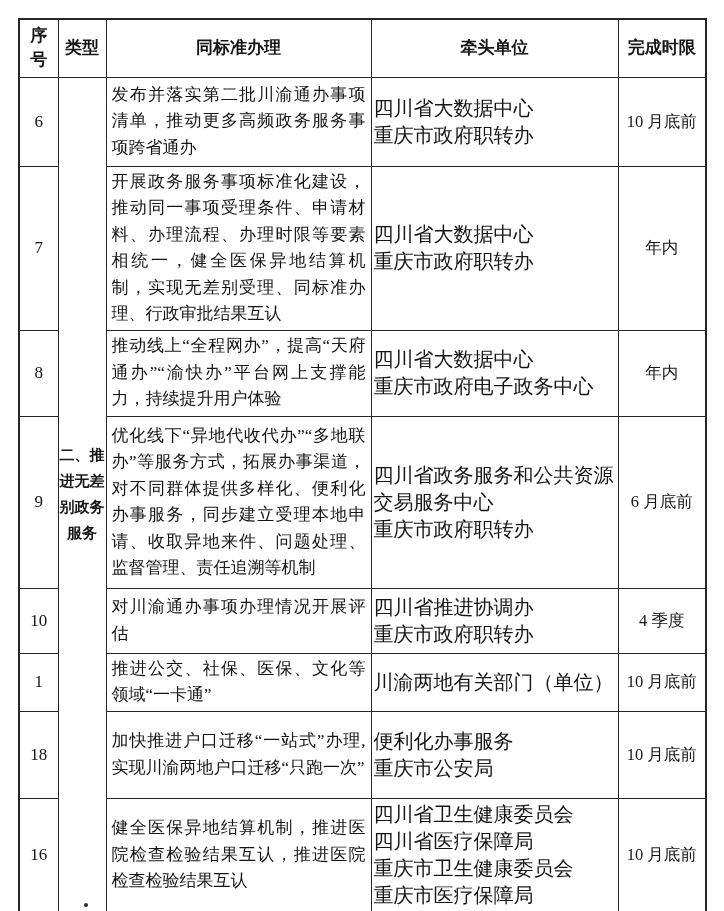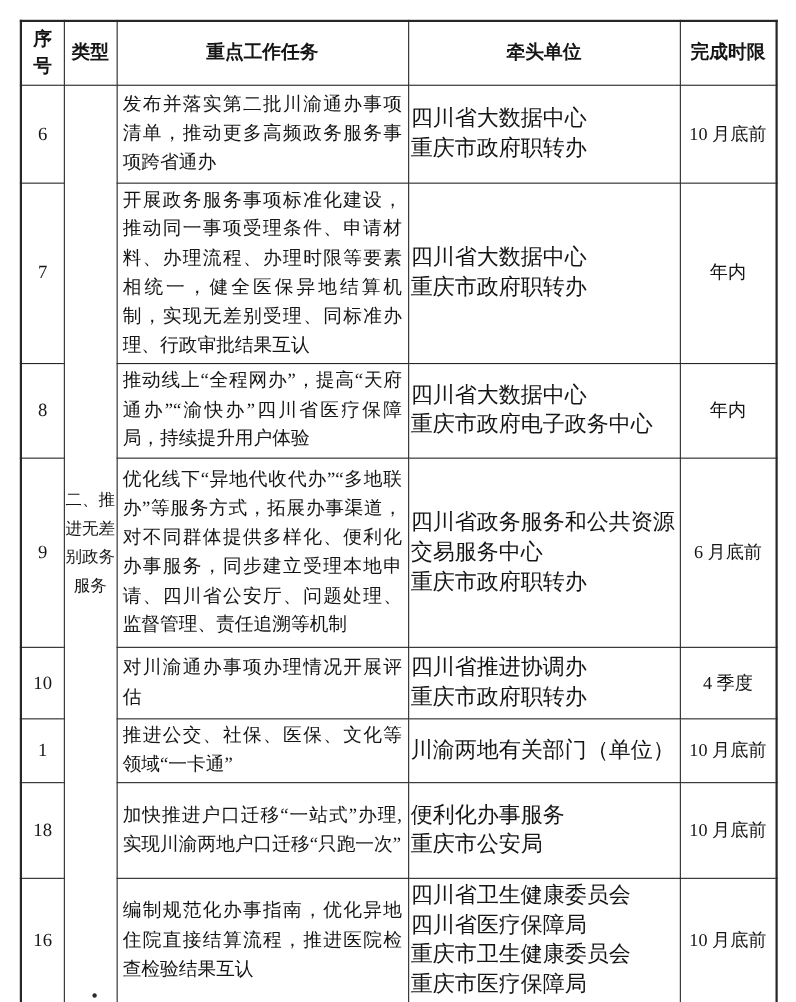--- a/index.html
+++ b/index.html
@@ -41,20 +41,21 @@
   td.c-no {
     text-align: center;
     font-size: 17px;
     padding: 0;
   }
   td.c-type {
     text-align: center;
     font-size: 15px;
     line-height: 26px;
     padding: 0 1px;
+    font-weight: bold;
   }
   td.c-task {
     text-align: justify;
     text-justify: inter-ideograph;
     font-size: 17px;
     line-height: 26.5px;
     padding: 2px 5px;
     margin-top: 24px;
   }
   td.c-unit {
@@ -87,21 +88,21 @@
     <col style="width:39px">
     <col style="width:48px">
     <col style="width:265px">
     <col style="width:247px">
     <col style="width:88px">
   </colgroup>
   <thead>
     <tr style="height:58px;">
       <th>序号</th>
       <th>类型</th>
-      <th>重点工作任务</th>
+      <th>同标准办理</th>
       <th>牵头单位</th>
       <th>完成时限</th>
     </tr>
   </thead>
   <tbody>
     <tr style="height:89px;">
       <td class="c-no">6</td>
       <td class="c-type" rowspan="8">二、推进无差别政务服务</td>
       <td class="c-task">发布并落实第二批川渝通办事项清单，推动更多高频政务服务事项跨省通办</td>
       <td class="c-unit">四川省大数据中心
@@ -110,28 +111,28 @@
     </tr>
     <tr style="height:159px;">
       <td class="c-no">7</td>
       <td class="c-task">开展政务服务事项标准化建设，推动同一事项受理条件、申请材料、办理流程、办理时限等要素相统一，健全医保异地结算机制，实现无差别受理、同标准办理、行政审批结果互认</td>
       <td class="c-unit">四川省大数据中心
 重庆市政府职转办</td>
       <td class="c-deadline">年内</td>
     </tr>
     <tr style="height:86px;">
       <td class="c-no">8</td>
-      <td class="c-task">推动线上“全程网办”，提高“天府通办”“渝快办”四川省医疗保障局，持续提升用户体验</td>
+      <td class="c-task">推动线上“全程网办”，提高“天府通办”“渝快办”平台网上支撑能力，持续提升用户体验</td>
       <td class="c-unit">四川省大数据中心
 重庆市政府电子政务中心</td>
       <td class="c-deadline">年内</td>
     </tr>
     <tr style="height:172px;">
       <td class="c-no">9</td>
-      <td class="c-task">优化线下“异地代收代办”“多地联办”等服务方式，拓展办事渠道，对不同群体提供多样化、便利化办事服务，同步建立受理本地申请、四川省公安厅、问题处理、监督管理、责任追溯等机制</td>
+      <td class="c-task">优化线下“异地代收代办”“多地联办”等服务方式，拓展办事渠道，对不同群体提供多样化、便利化办事服务，同步建立受理本地申请、收取异地来件、问题处理、监督管理、责任追溯等机制</td>
       <td class="c-unit">四川省政务服务和公共资源交易服务中心
 重庆市政府职转办</td>
       <td class="c-deadline">6 月底前</td>
     </tr>
     <tr style="height:65px;">
       <td class="c-no">10</td>
       <td class="c-task">对川渝通办事项办理情况开展评估</td>
       <td class="c-unit">四川省推进协调办
 重庆市政府职转办</td>
       <td class="c-deadline">4 季度</td>
@@ -144,21 +145,21 @@
     </tr>
     <tr style="height:87px;">
       <td class="c-no">18</td>
       <td class="c-task">加快推进户口迁移“一站式”办理,实现川渝两地户口迁移“只跑一次”</td>
       <td class="c-unit">便利化办事服务
 重庆市公安局</td>
       <td class="c-deadline">10 月底前</td>
     </tr>
     <tr style="height:114px;">
       <td class="c-no">16</td>
-      <td class="c-task">编制规范化办事指南，优化异地住院直接结算流程，推进医院检查检验结果互认</td>
+      <td class="c-task">健全医保异地结算机制，推进医院检查检验结果互认，推进医院检查检验结果互认</td>
       <td class="c-unit">四川省卫生健康委员会
 四川省医疗保障局
 重庆市卫生健康委员会
 重庆市医疗保障局</td>
       <td class="c-deadline">10 月底前</td>
     </tr>
   </tbody>
 </table>
 
 <div class="scan-dot"></div>

